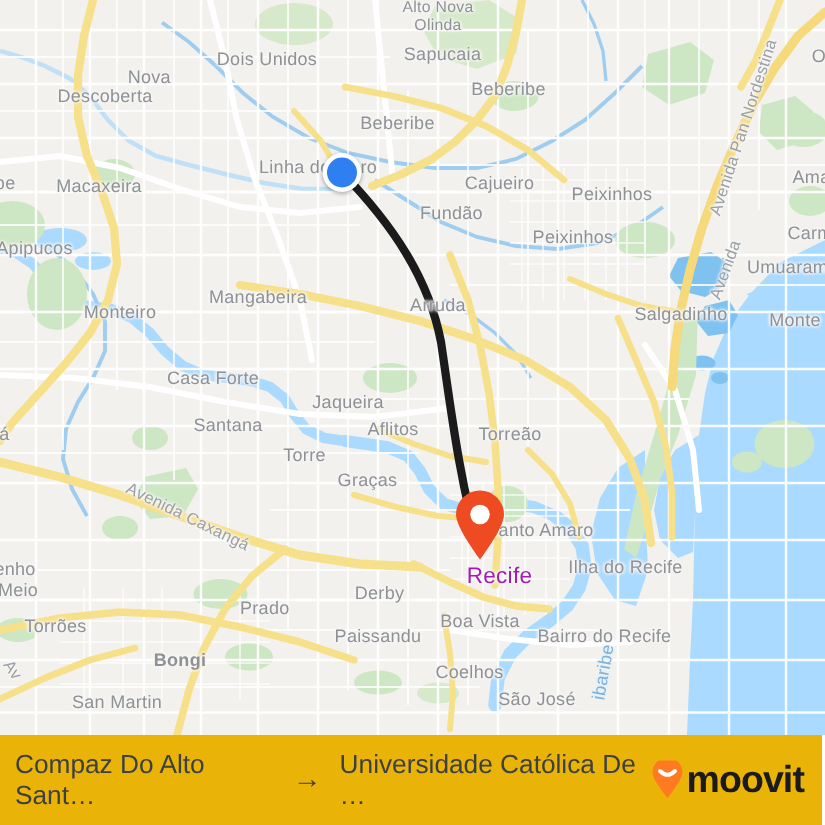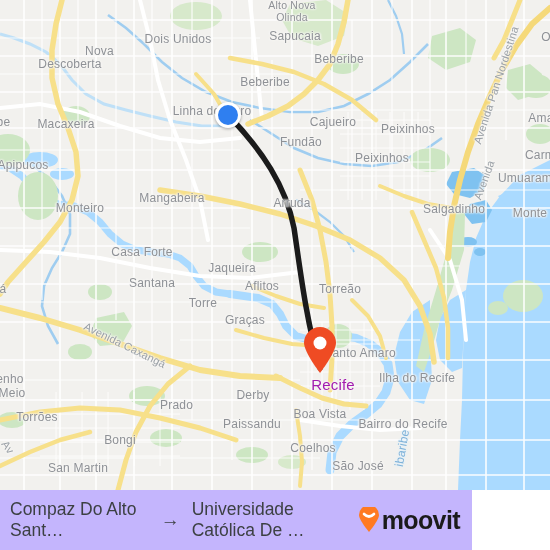--- a/index.html
+++ b/index.html
@@ -38,22 +38,22 @@
        box-shadow:0 1px 3px rgba(0,0,0,.25);}
 
   
   #attribution{position:absolute;left:0;top:462px;width:550px;height:28px;
        background:rgba(255,255,255,.82);color:#3c4043;
        font-size:12.5px;display:flex;align-items:center;padding-left:14px;
        box-sizing:border-box;}
   #attribution .sep{margin:0 5px;color:#3c4043;}
 
   
-  #footer{position:absolute;left:0;top:490px;width:472px;height:60px;
-       background:#c4b5fd;display:flex;align-items:center;}
+  #footer{position:absolute;left:0;top:490px;width:548px;height:60px;
+       background:#eab308;display:flex;align-items:center;}
   #route-summary{display:flex;align-items:center;flex:1;
        justify-content:center;padding-left:10px;}
   #route-summary .stop{color:#3c4043;font-size:17.5px;}
   #route-summary .arrow{color:#3c4043;font-size:19px;margin:0 12px;}
   #brand{display:flex;align-items:center;margin-right:12px;}
   #brand .word{color:#1b1b1b;font-size:25px;font-weight:bold;
        letter-spacing:-.6px;margin-left:1px;}
 </style>
 </head>
 <body>
@@ -292,21 +292,21 @@
         <div class="lbl" style="left: 360px; top: 353px;">Santo Amaro</div>
         <div class="lbl big" style="left: 333px; top: 384px;">Recife</div>
         <div class="lbl" style="left: 417px; top: 378px;">Ilha do Recife</div>
         <div class="lbl" style="left: 253px; top: 395px;">Derby</div>
         <div class="lbl" style="left: 158px; top: 405px; padding-left: 37px;">Prado</div>
         <div class="lbl" style="left: 320px; top: 414px;">Boa Vista</div>
         <div class="lbl" style="left: 403px; top: 424px;">Bairro do Recife</div>
         <div class="lbl" style="left: 252px; top: 424px;">Paissandu</div>
         <div class="lbl" style="left: 313px; top: 448px;">Coelhos</div>
         <div class="lbl" style="left: 37px; top: 417px;">Torrões</div>
-        <div class="lbl" style="left: 120px; top: 440px;">Bongi</div>
+        <div class="lbl" style="left: 120px; top: 440px; font-weight: bold;">Bongi</div>
         <div class="lbl" style="left: 358px; top: 466px;">São José</div>
         <div class="lbl" style="left: 78px; top: 468px;">San Martin</div>
         <div class="lbl" style="left: 10px; top: 379px;">enho</div>
         <div class="lbl" style="left: 12px; top: 393px;">Meio</div>
         <div class="lbl" style="left: 2px; top: 122px;">lbe</div>
         <div class="lbl" style="left: 3px; top: 289px;">á</div>
       </div>
     <div id="road-labels">
         <div class="lbl road" style="left: 496px; top: 85px; transform: translate(-50%, -50%) rotate(-72deg);">Avenida Pan Nordestina</div>
         <div class="lbl road" style="left: 125px; top: 345px; transform: translate(-50%, -50%) rotate(26deg);">Avenida Caxangá</div>

